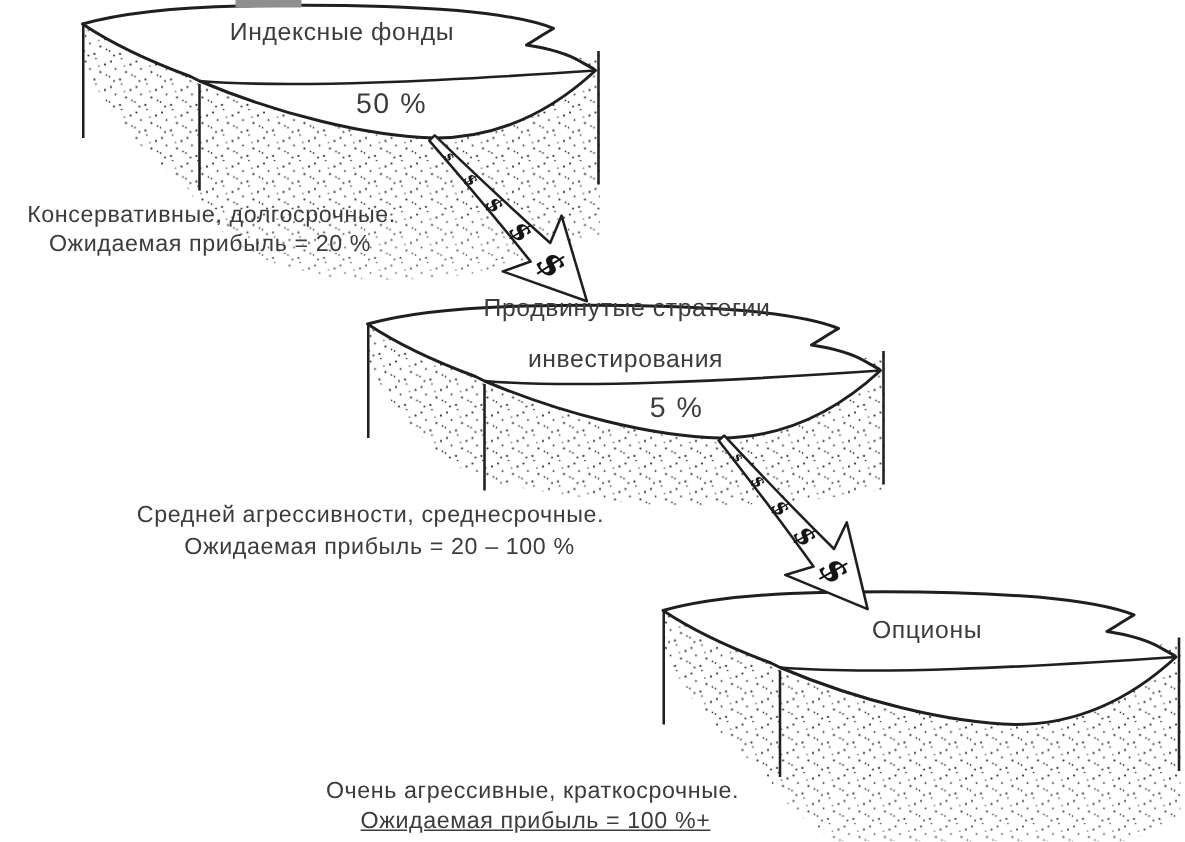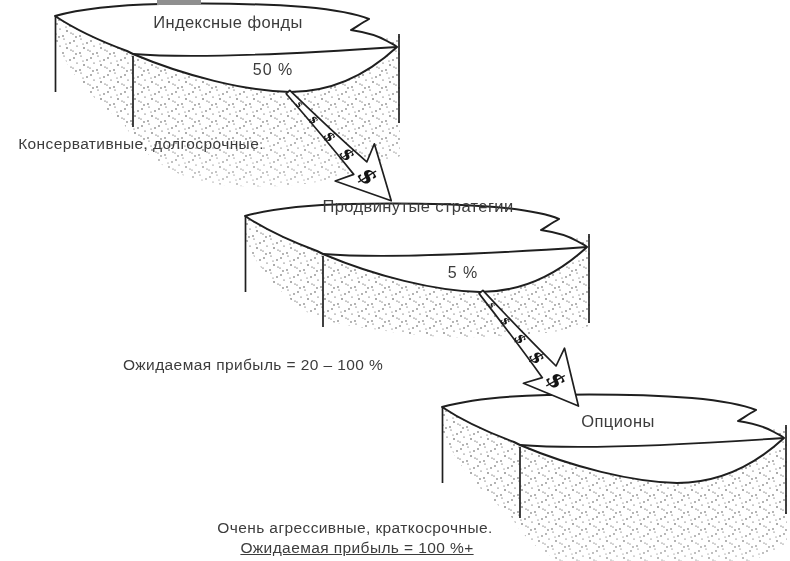--- a/index.html
+++ b/index.html
@@ -13,21 +13,21 @@
   #art{position:absolute;left:0;top:0;}
   .txt{
     position:absolute;
     transform:translate(-50%,-50%);
     white-space:nowrap;
     color:#3c3c3c;
     letter-spacing:0.4px;
     font-weight:400;
   }
   .lbl{font-size:16.5px;}
-  .alloc{font-size:16px;letter-spacing:1px;margin-left:12px;}
+  .alloc{font-size:19px;letter-spacing:1px;}
   .desc{font-size:15.5px;}
   .scan-artifact{
     position:absolute;
     left:157px;top:0;width:44px;height:5px;
   }
   svg .blob{fill:#ffffff;stroke:#1f1f1f;stroke-width:2;stroke-linejoin:round;}
   svg .rim{stroke:#1f1f1f;stroke-width:1.8;fill:none;}
   svg .vline{stroke:#1f1f1f;stroke-width:1.7;}
   svg .stip{stroke:none;}
   svg .arrowbody{fill:#ffffff;stroke:#1f1f1f;stroke-width:1.7;stroke-linejoin:round;}
@@ -126,24 +126,27 @@
       <text class="dollar" x="116" y="8" font-size="23">$</text>
     </g>
   </svg>
 
   <div class="scan-artifact" style="background:#8f8f8f;"></div>
 
   <div class="txt lbl" style="left:228px;top:22px;">Индексные фонды</div>
   <div class="txt alloc" style="left:261px;top:70px;">50 %</div>
 
   <div class="txt lbl" style="left:418px;top:206px;">Продвинутые стратегии</div>
+  <div class="txt lbl" style="left:417px;top:240px;">инвестирования</div>
   <div class="txt alloc" style="left:451px;top:273px;">5 %</div>
 
   <div class="txt lbl" style="left:618px;top:421px;">Опционы</div>
 
   <div class="txt desc" style="left:141px;top:144px;">Консервативные, долгосрочные.</div>
+  <div class="txt desc" style="left:140px;top:163px;">Ожидаемая прибыль = 20 %</div>
 
+  <div class="txt desc" style="left:247px;top:344px;">Средней агрессивности, среднесрочные.</div>
   <div class="txt desc" style="left:253px;top:365px;">Ожидаемая прибыль = 20 – 100 %</div>
 
   <div class="txt desc" style="left:355px;top:528px;">Очень агрессивные, краткосрочные.</div>
   <div class="txt desc" style="left:357px;top:548px;text-decoration:underline;">Ожидаемая прибыль = 100 %+</div>
 
 </div>
 
 </body></html>

